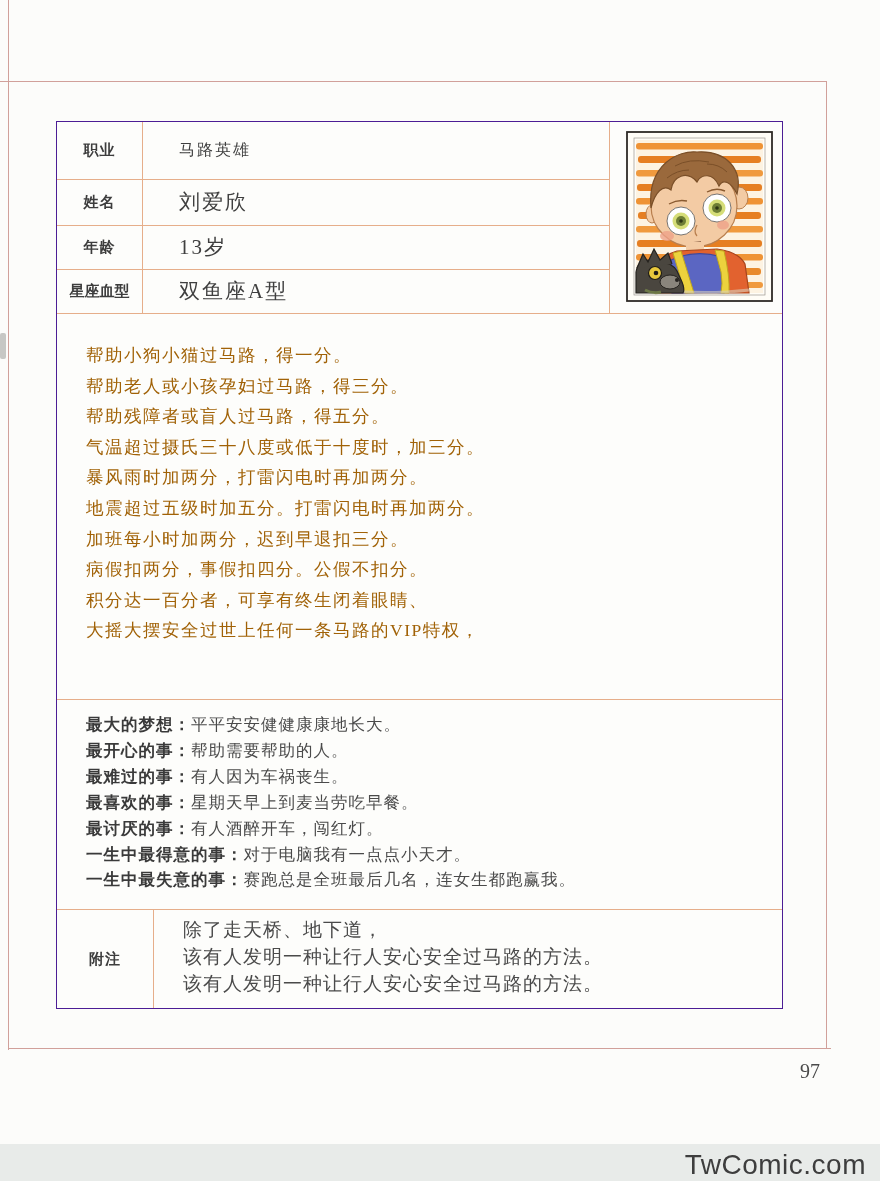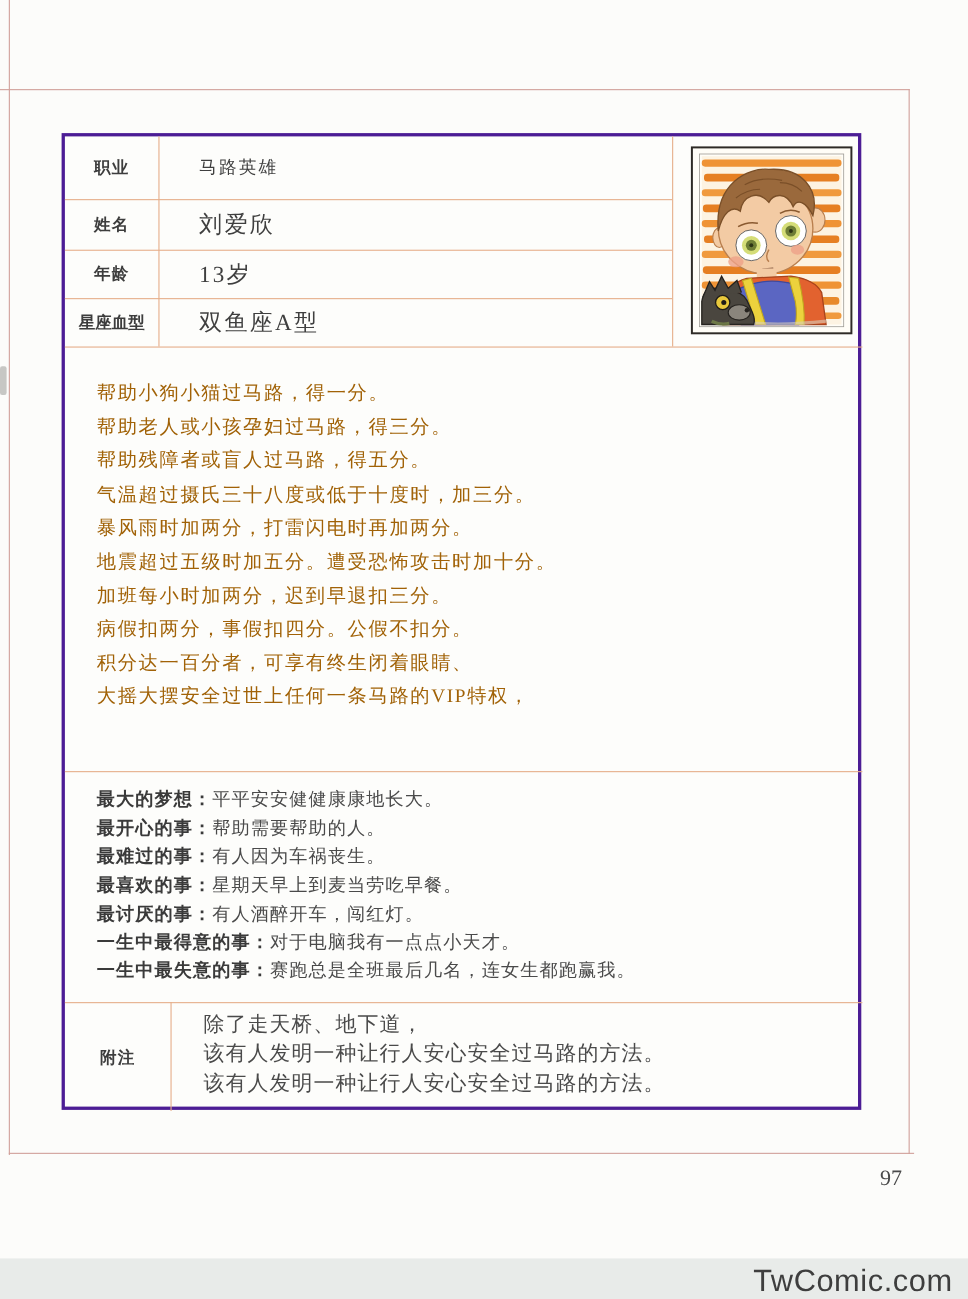--- a/index.html
+++ b/index.html
@@ -10,21 +10,21 @@
     color:#454545;
   }
   .abs{position:absolute;}
   
   .frame-line{position:absolute;background:#d1a09a;}
   
   .smudge{position:absolute;left:0;top:333px;width:6px;height:26px;background:#9a9a98;opacity:.55;border-radius:2px;}
   
   .card{
     position:absolute;left:56px;top:121px;width:727px;height:888px;
-    border:3px solid #4c1d95;background:#fdfdfb;box-sizing:border-box;
+    border:1px solid #4c1d95;background:#fdfdfb;box-sizing:border-box;
   }
   .cline{position:absolute;background:#e6ae8a;}
   .cell-label{
     position:absolute;left:0;display:flex;align-items:center;justify-content:center;
     font-weight:bold;font-size:15px;color:#3d3d3d;letter-spacing:1px;
   }
   .cell-value{
     position:absolute;display:flex;align-items:center;
     font-size:21px;color:#3f3f3f;letter-spacing:2px;
   }
@@ -155,21 +155,21 @@
         <rect x="9" y="8" width="131" height="157" fill="none" stroke="#3a362f" stroke-width=".7" opacity=".5"></rect>
       </svg>
     </div>
 
     <div class="rules">
       <div>帮助小狗小猫过马路，得一分。</div>
       <div>帮助老人或小孩孕妇过马路，得三分。</div>
       <div>帮助残障者或盲人过马路，得五分。</div>
       <div>气温超过摄氏三十八度或低于十度时，加三分。</div>
       <div>暴风雨时加两分，打雷闪电时再加两分。</div>
-      <div>地震超过五级时加五分。遭受恐怖攻击时加十分。</div>
+      <div>地震超过五级时加五分。打雷闪电时再加两分。</div>
       <div>加班每小时加两分，迟到早退扣三分。</div>
       <div>病假扣两分，事假扣四分。公假不扣分。</div>
       <div>积分达一百分者，可享有终生闭着眼睛、</div>
       <div>大摇大摆安全过世上任何一条马路的VIP特权，</div>
     </div>
 
     <div class="traits">
       <div><span class="t-label">最大的梦想：</span><span>平平安安健健康康地长大。</span></div>
       <div><span class="t-label">最开心的事：</span><span>帮助需要帮助的人。</span></div>
       <div><span class="t-label">最难过的事：</span><span>有人因为车祸丧生。</span></div>

